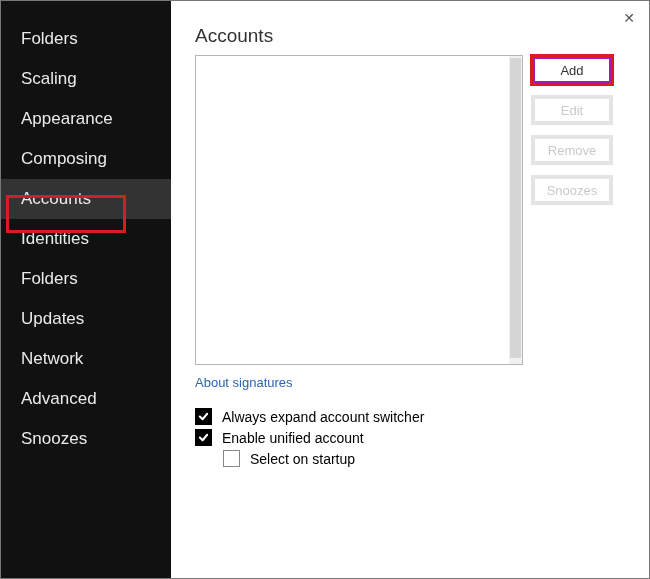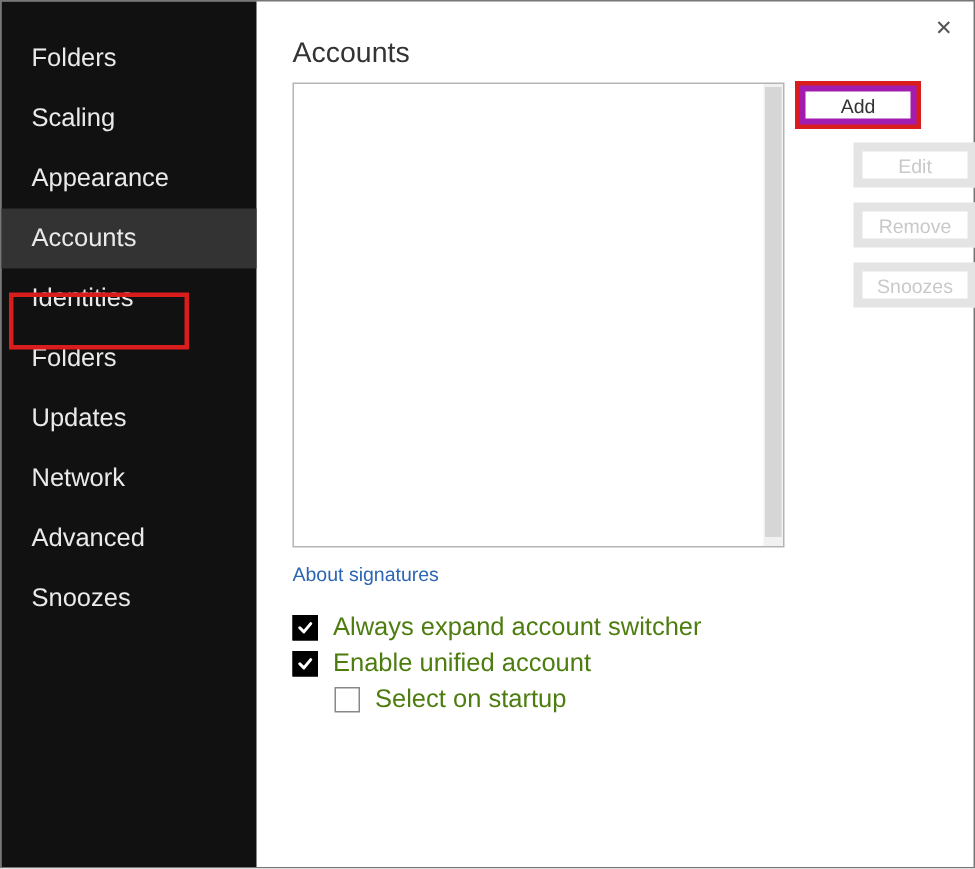--- a/index.html
+++ b/index.html
@@ -9,46 +9,47 @@
   .sidebar { width: 170px; background: #111; flex: 0 0 170px; padding-top: 18px; }
   .sidebar-item { color: #eaeaea; font-size: 17px; font-weight: 300; padding: 10px 0 10px 20px; cursor: pointer; }
   .sidebar-item.selected { background: #333; }
   .content { flex: 1; padding: 24px 24px 20px 24px; display: flex; flex-direction: column; }
   .page-title { font-size: 19px; font-weight: 400; color: #333; margin-bottom: 8px; }
   .accounts-row { display: flex; gap: 8px; }
   .accounts-list { width: 328px; height: 310px; border: 1px solid #b5b5b5; background: #fff; position: relative; overflow: hidden; }
   .accounts-list .track { position: absolute; right: 0; top: 0; bottom: 0; width: 13px; background: #f1f1f1; }
   .accounts-list .thumb { position: absolute; right: 1px; top: 2px; width: 11px; height: 300px; background: #d6d6d6; }
   .btn-col { display: flex; flex-direction: column; gap: 10px; }
-  .btn { width: 82px; height: 30px; border: 6px solid #a21caf; background: #fff; font-size: 13px; font-family: inherit; color: #333; cursor: pointer; }
-  .btn.disabled { color: #c9c9c9; border-color: #e4e4e4; cursor: default; margin-left: 38px; }
+  .btn { width: 82px; height: 30px; border: 4px solid #a21caf; background: #fff; font-size: 13px; font-family: inherit; color: #333; cursor: pointer; }
+  .btn.disabled { color: #c9c9c9; border-color: #e4e4e4; cursor: default; }
   .highlight { outline: 3px solid #d91c1c; outline-offset: -2px; }
   .edit-sigs { margin-top: 10px; color: #2b65b3; font-size: 13px; width: max-content; cursor: pointer; }
   .checks { margin-top: 18px; display: flex; flex-direction: column; gap: 4px; }
   .chk-row { display: flex; align-items: center; gap: 10px; }
   .chk-row.indent { margin-left: 28px; }
   .chk { width: 17px; height: 17px; border: 1px solid #888; background: #fff; display: inline-flex; align-items: center; justify-content: center; cursor: pointer; flex-shrink: 0; }
   .chk.checked { background: #000; border-color: #000; }
   .chk.checked svg { display: block; }
   .chk svg { display: none; }
-  .chk-label { font-size: 17px; color: #4d7c0f; }
+  .chk-label { font-size: 14px; color: #000000; }
   
   .sidebar-highlight { position: absolute; border: 3px solid #d91c1c; pointer-events: none; }
 </style>
 </head>
 <body>
 
 <div class="frame">
 
   <span class="close-btn">✕</span>
 
   <div class="sidebar">
     <div class="sidebar-item">Folders</div>
     <div class="sidebar-item">Scaling</div>
     <div class="sidebar-item">Appearance</div>
+    <div class="sidebar-item">Composing</div>
     <div class="sidebar-item selected">Accounts</div>
     <div class="sidebar-item">Identities</div>
     <div class="sidebar-item">Folders</div>
     <div class="sidebar-item">Updates</div>
     <div class="sidebar-item">Network</div>
     <div class="sidebar-item">Advanced</div>
     <div class="sidebar-item">Snoozes</div>
   </div>
 
   <div class="sidebar-highlight" style="left:5px; top:194px; width:120px; height:38px;"></div>

